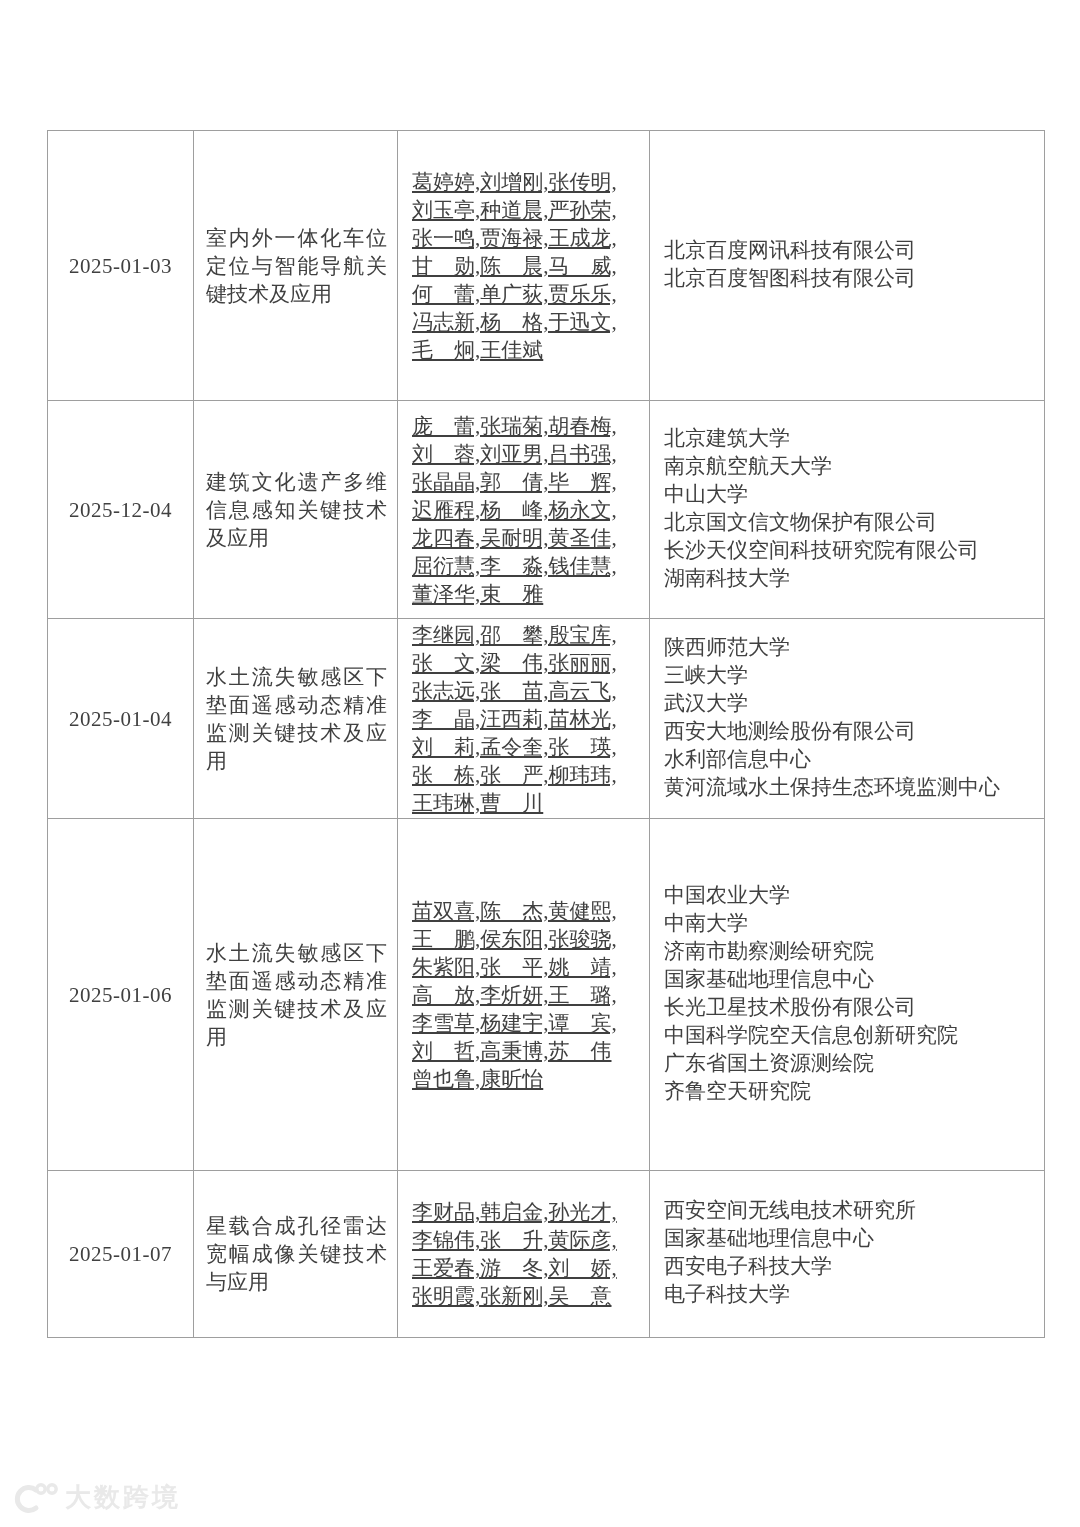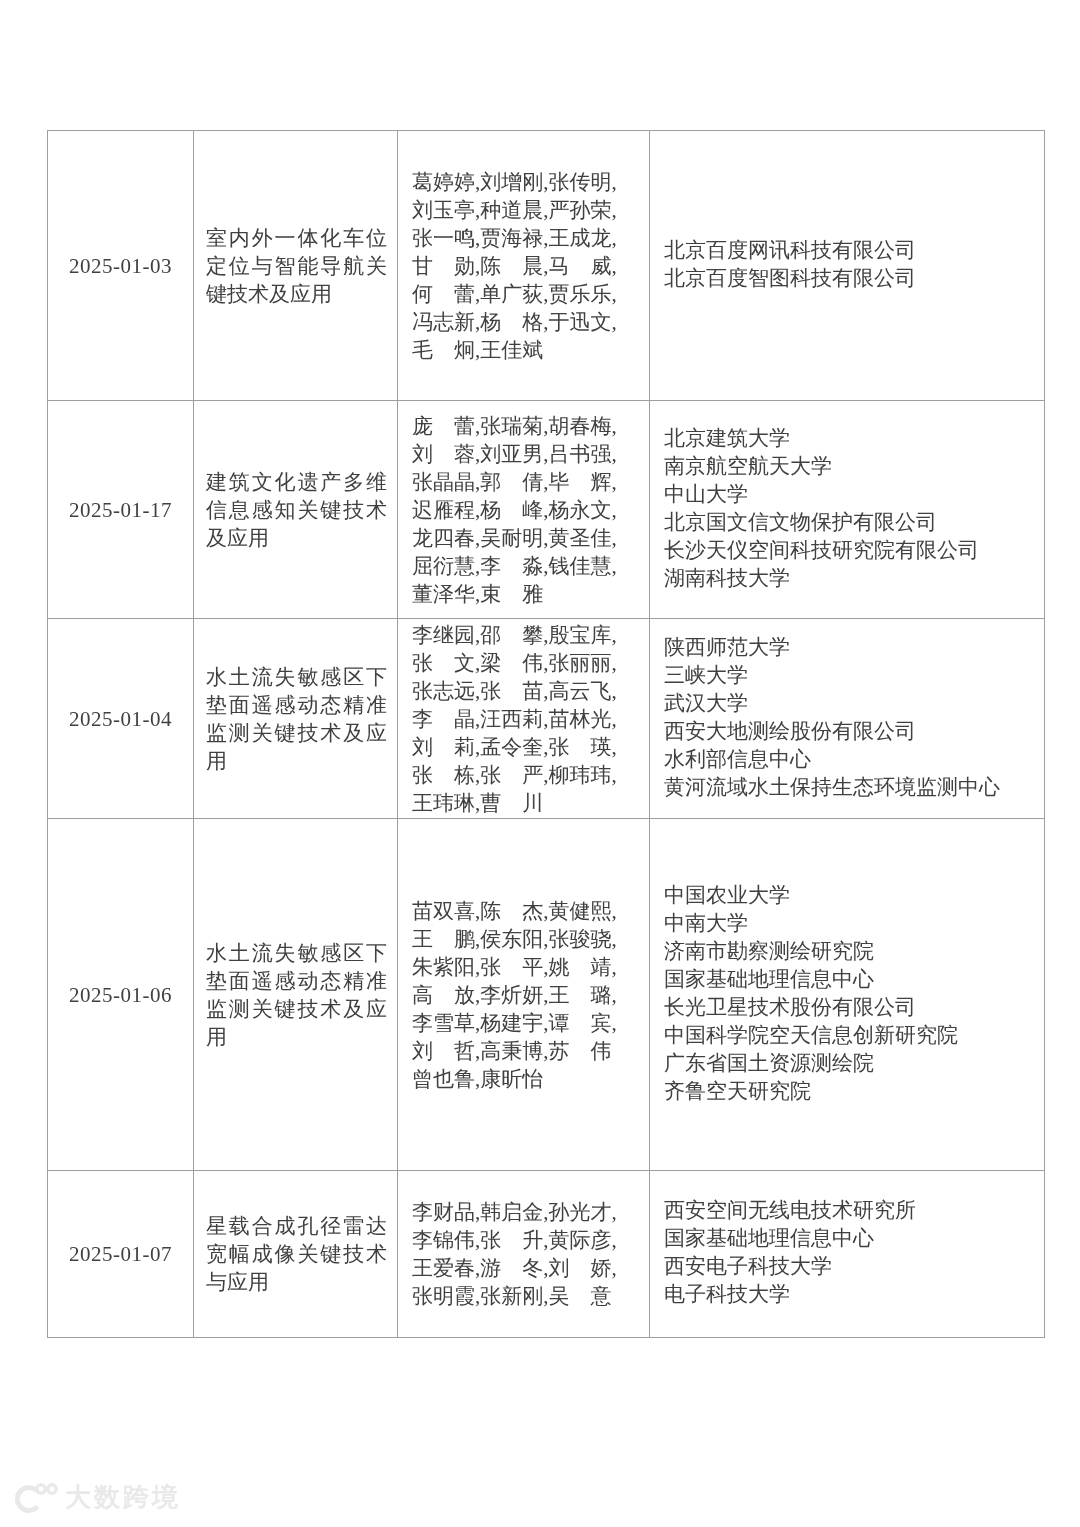--- a/index.html
+++ b/index.html
@@ -44,20 +44,21 @@
     font-family: Liberation Serif, serif;
   }
   .title-cell {
     padding: 0 10px 0 12px;
     text-align: justify;
     font-family: Liberation Serif, serif;
   }
   .authors-cell {
     padding: 0 4px 0 14px;
     white-space: pre-line;
+    text-decoration: underline;
   }
   .orgs-cell {
     padding: 0 6px 0 14px;
     white-space: pre-line;
     font-family: Liberation Mono, monospace;
   }
 
   .watermark {
     position: absolute;
     left: 8px;
@@ -94,21 +95,21 @@
 张一鸣,贾海禄,王成龙,
 甘　勋,陈　晨,马　威,
 何　蕾,单广荻,贾乐乐,
 冯志新,杨　格,于迅文,
 毛　炯,王佳斌</td>
     <td class="orgs-cell">北京百度网讯科技有限公司
 北京百度智图科技有限公司</td>
   </tr>
 
   <tr class="award-row">
-    <td class="date-cell">2025-01-17</td>
+    <td class="date-cell">2025-12-04</td>
     <td class="title-cell">建筑文化遗产多维信息感知关键技术及应用</td>
     <td class="authors-cell">庞　蕾,张瑞菊,胡春梅,
 刘　蓉,刘亚男,吕书强,
 张晶晶,郭　倩,毕　辉,
 迟雁程,杨　峰,杨永文,
 龙四春,吴耐明,黄圣佳,
 屈衍慧,李　淼,钱佳慧,
 董泽华,束　雅</td>
     <td class="orgs-cell">北京建筑大学
 南京航空航天大学

